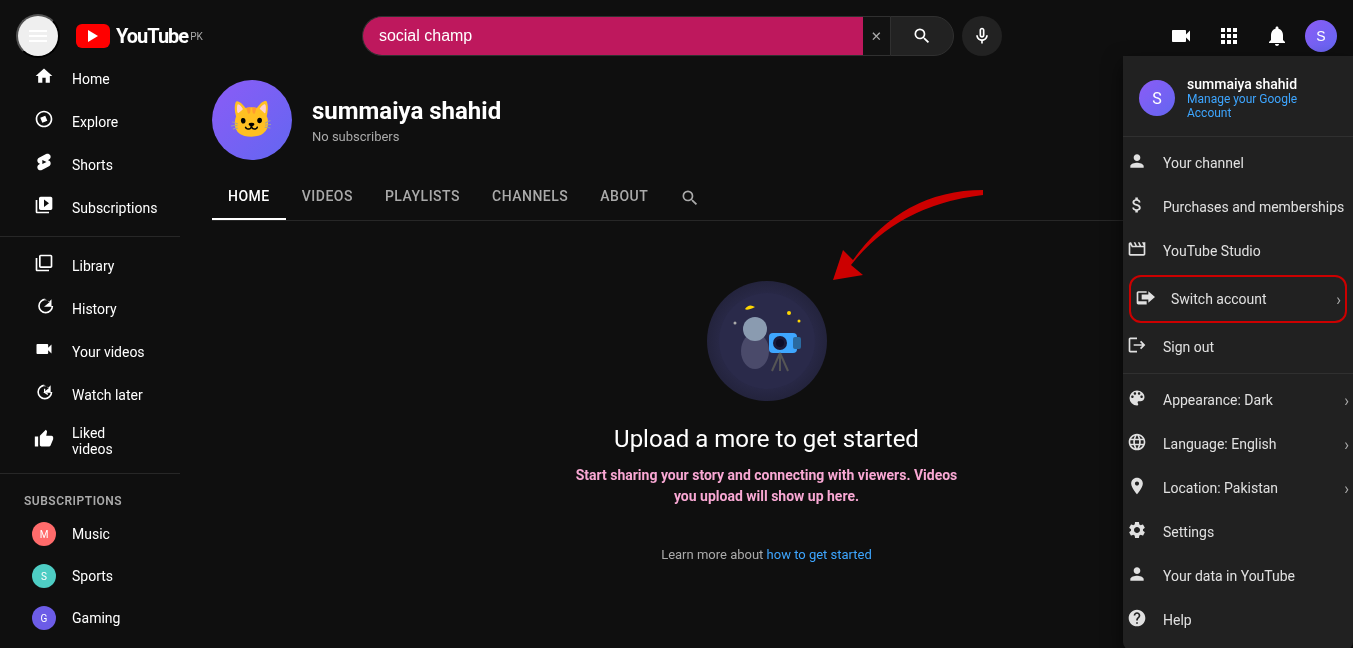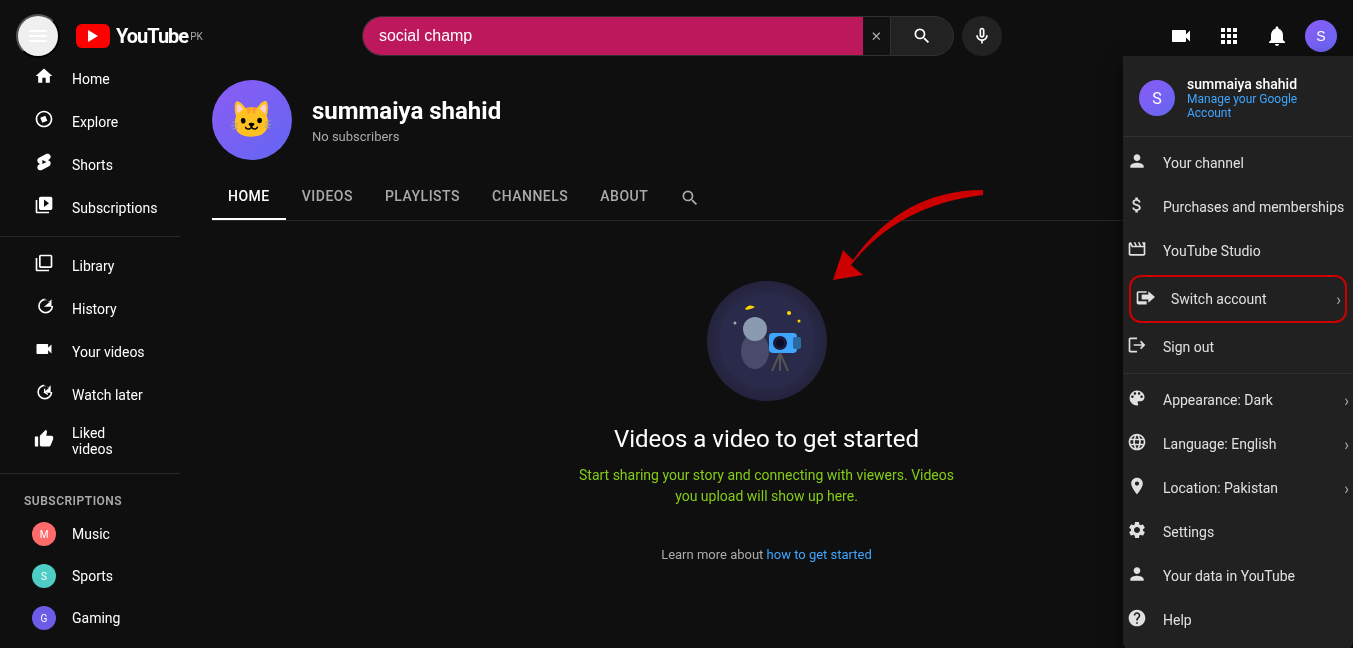--- a/index.html
+++ b/index.html
@@ -82,21 +82,21 @@
       display: flex; flex-direction: column; align-items: center; justify-content: center;
       padding: 60px 20px; text-align: center;
     }
     .upload-illustration {
       width: 120px; height: 120px; margin-bottom: 24px;
       background: radial-gradient(circle, #4a4a6a 0%, #2a2a4a 50%, #1a1a2a 100%);
       border-radius: 50%; display: flex; align-items: center; justify-content: center;
       font-size: 48px; position: relative;
     }
     .upload-title { font-size: 24px; font-weight: 400; color: #fff; margin-bottom: 12px; }
-    .upload-subtitle { color: #84cc16; font-size: 14px; margin-bottom: 24px; max-width: 400px; line-height: 1.5; }
+    .upload-subtitle { color: #f9a8d4; font-size: 14px; margin-bottom: 24px; max-width: 400px; line-height: 1.5; font-weight: bold; }
     .upload-btn {
       background: transparent; border: 1px solid #3ea6ff; color: #3ea6ff;
       border-radius: 20px; padding: 10px 24px; font-size: 14px; font-weight: 600;
       cursor: pointer; letter-spacing: 0.5px;
     }
     .upload-learn { color: #aaa; font-size: 13px; margin-top: 16px; text-align: center; }
     .upload-learn a { color: #3ea6ff; text-decoration: none; }
 
     
     .account-dropdown {
@@ -330,21 +330,21 @@
 
         <circle cx="72" cy="22" r="2" fill="#ffd700"></circle>
         <circle cx="82" cy="30" r="1.5" fill="#ffd700"></circle>
         <circle cx="18" cy="32" r="1.5" fill="#aaa"></circle>
 
         <line x1="63" y1="62" x2="55" y2="80" stroke="#555" stroke-width="2"></line>
         <line x1="63" y1="62" x2="63" y2="80" stroke="#555" stroke-width="2"></line>
         <line x1="63" y1="62" x2="71" y2="80" stroke="#555" stroke-width="2"></line>
       </svg>
     </div>
-    <div class="upload-title">Videos a video to get started</div>
+    <div class="upload-title">Upload a more to get started</div>
     <div class="upload-subtitle">Start sharing your story and connecting with viewers. Videos you upload will show up here.</div>
     <div class="upload-learn">
       <span>Learn more about </span><a href="#">how to get started</a>
     </div>
   </div>
 </main>
 
 <div class="account-dropdown">
   <div class="dropdown-header">
     <div class="dropdown-avatar" style="background: linear-gradient(135deg, #8b5cf6, #6366f1);">S</div>

